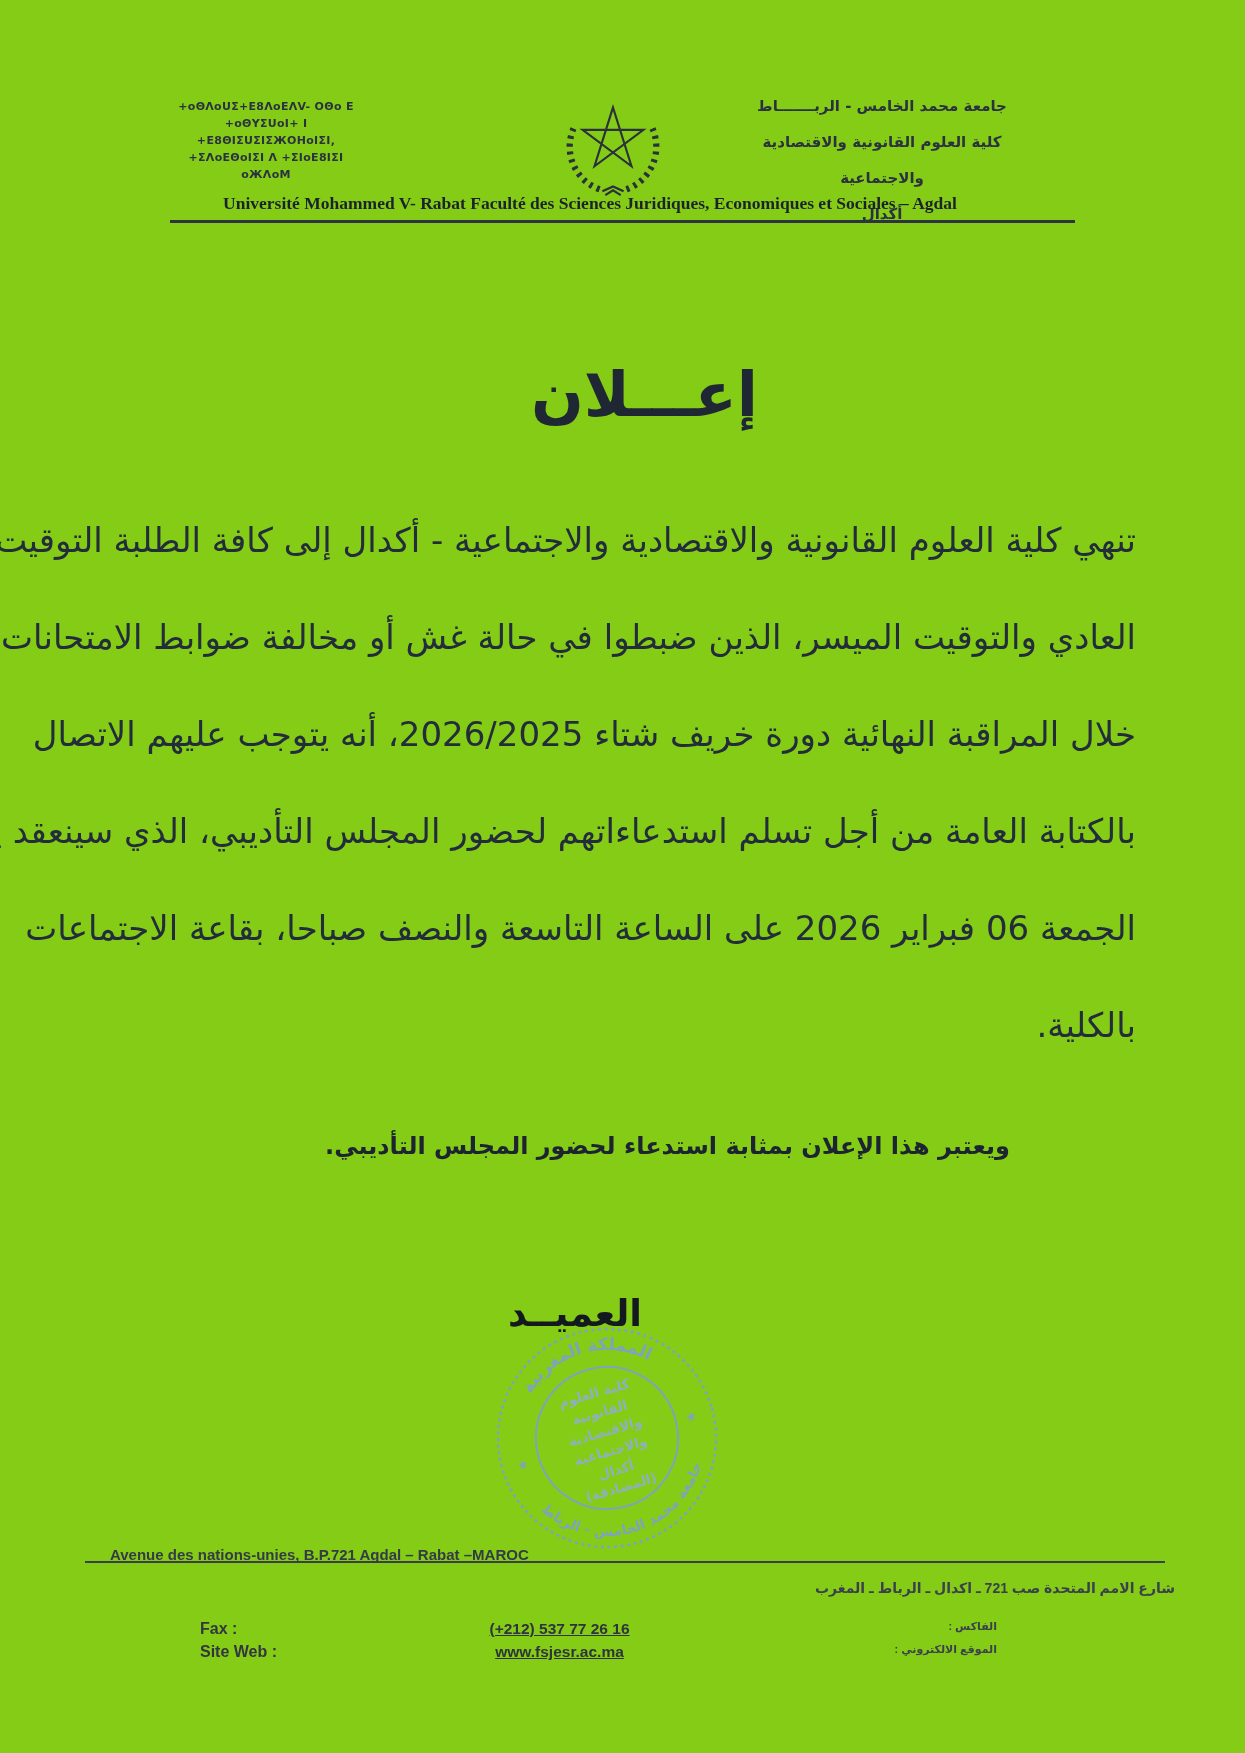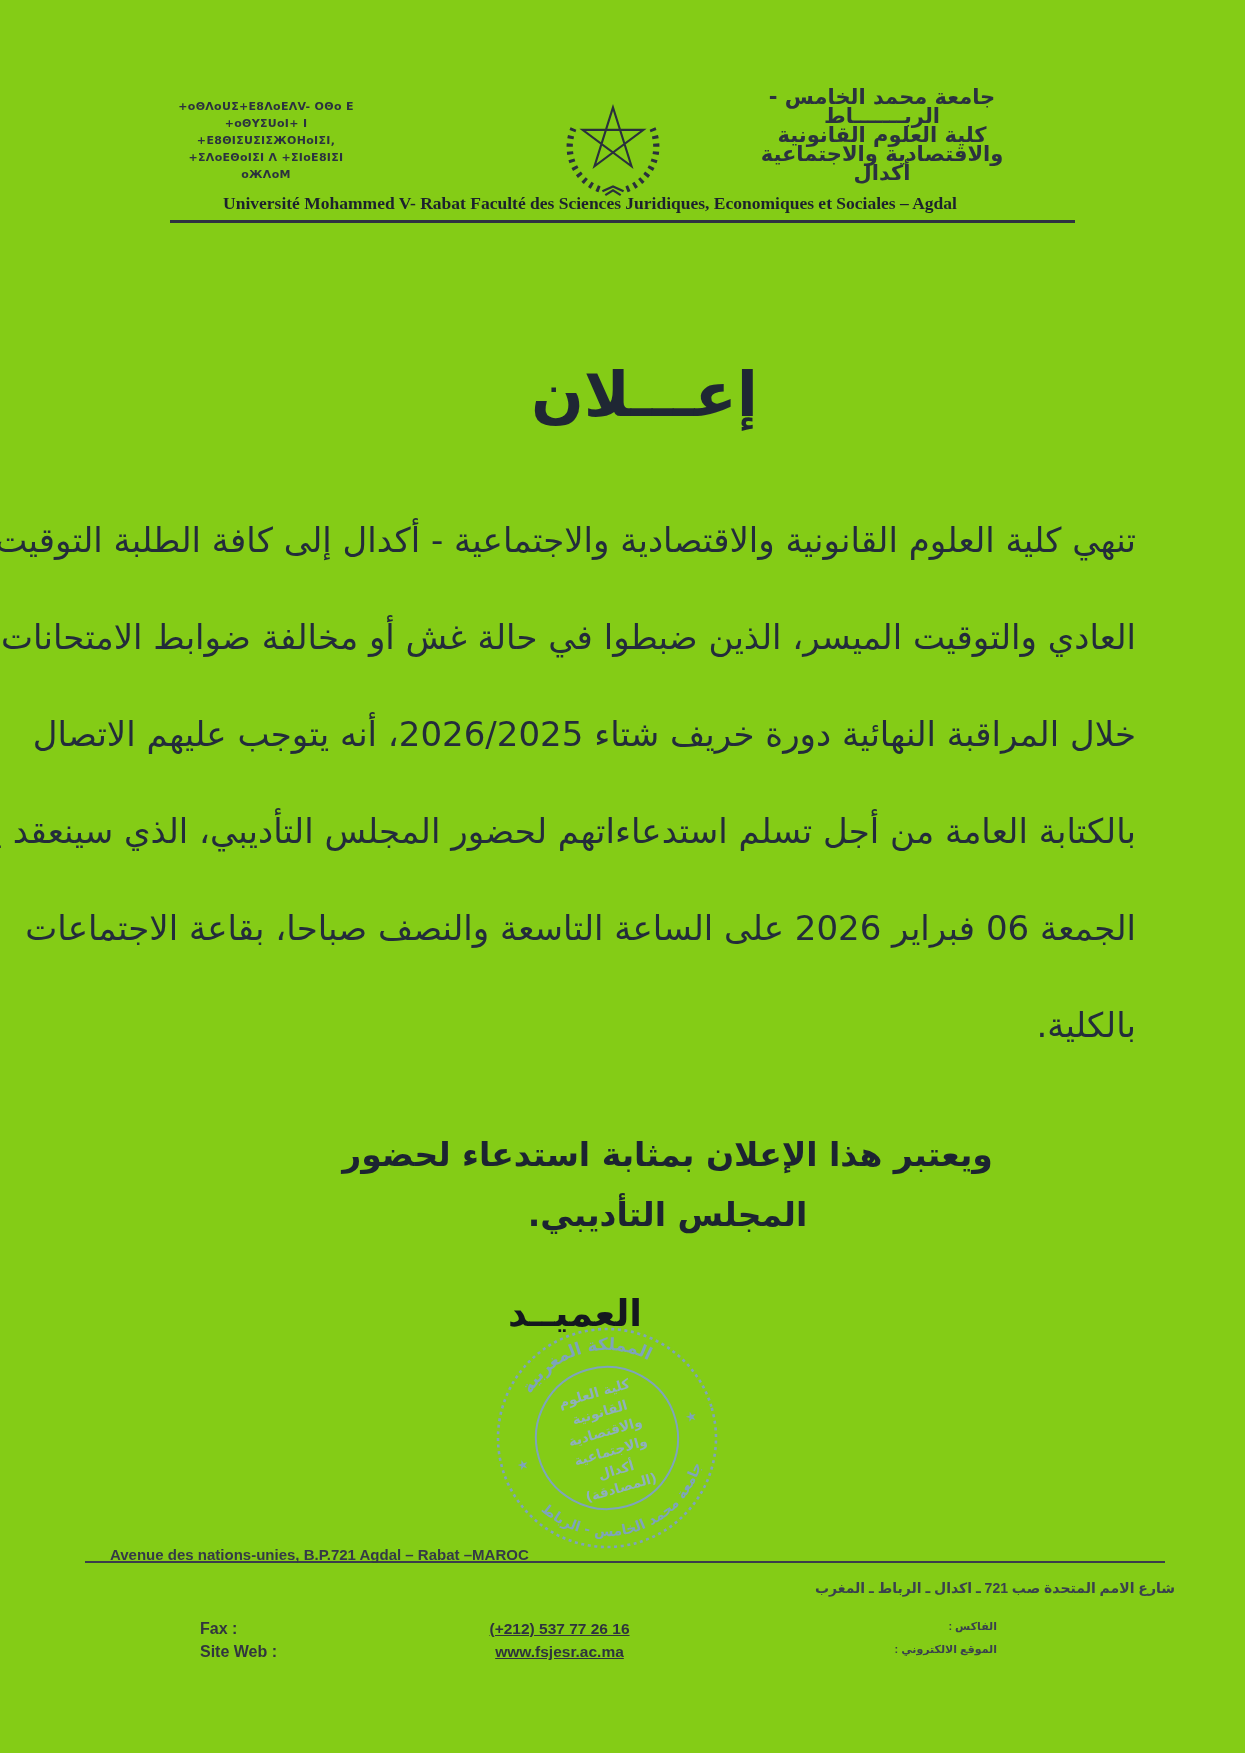--- a/index.html
+++ b/index.html
@@ -15,22 +15,22 @@
   
   .tifinagh{
     position:absolute;top:98px;left:160px;width:212px;
     text-align:center;font-size:11px;font-weight:bold;
     line-height:17px;color:#2b323f;letter-spacing:.3px;
     font-family:"DejaVu Sans",sans-serif;
   }
   .logo{position:absolute;top:92px;left:560px;width:106px;height:106px;}
   .arabic-head{
     position:absolute;top:88px;left:742px;width:280px;
-    direction:rtl;text-align:center;font-size:21px;font-weight:bold;
-    line-height:19px;color:#2b323f;
+    direction:rtl;text-align:center;font-size:15px;font-weight:bold;
+    line-height:36px;color:#2b323f;
   }
   .french-line{
     position:absolute;top:193px;left:180px;width:820px;
     text-align:center;font-family:"Liberation Serif","DejaVu Serif",serif;
     font-weight:bold;font-size:17.5px;color:#1c222d;
   }
   .head-rule{
     position:absolute;top:220px;left:170px;width:905px;height:2.5px;
     background:#2e3340;border:none;
   }
@@ -46,21 +46,21 @@
     direction:rtl;font-size:34px;color:#232c3b;
   }
   .body-text .line{
     height:97px;line-height:97px;white-space:nowrap;
     text-align:justify;text-align-last:justify;
   }
   .body-text .line.last{text-align:right;text-align-last:right;}
   .emphasis{
     position:absolute;top:1092px;left:285px;width:765px;height:60px;
     line-height:60px;direction:rtl;text-align:center;
-    font-size:33px;font-weight:bold;color:#1c2431;
+    font-size:24px;font-weight:bold;color:#1c2431;
   }
   
   .dean{
     position:absolute;top:1292px;left:495px;width:130px;
     direction:rtl;text-align:center;
     font-size:37px;font-weight:bold;color:#14181f;margin-left:17px;
   }
   .stamp{
     position:absolute;top:1318px;left:487px;width:240px;height:240px;
     transform:rotate(-16deg);opacity:.82;

